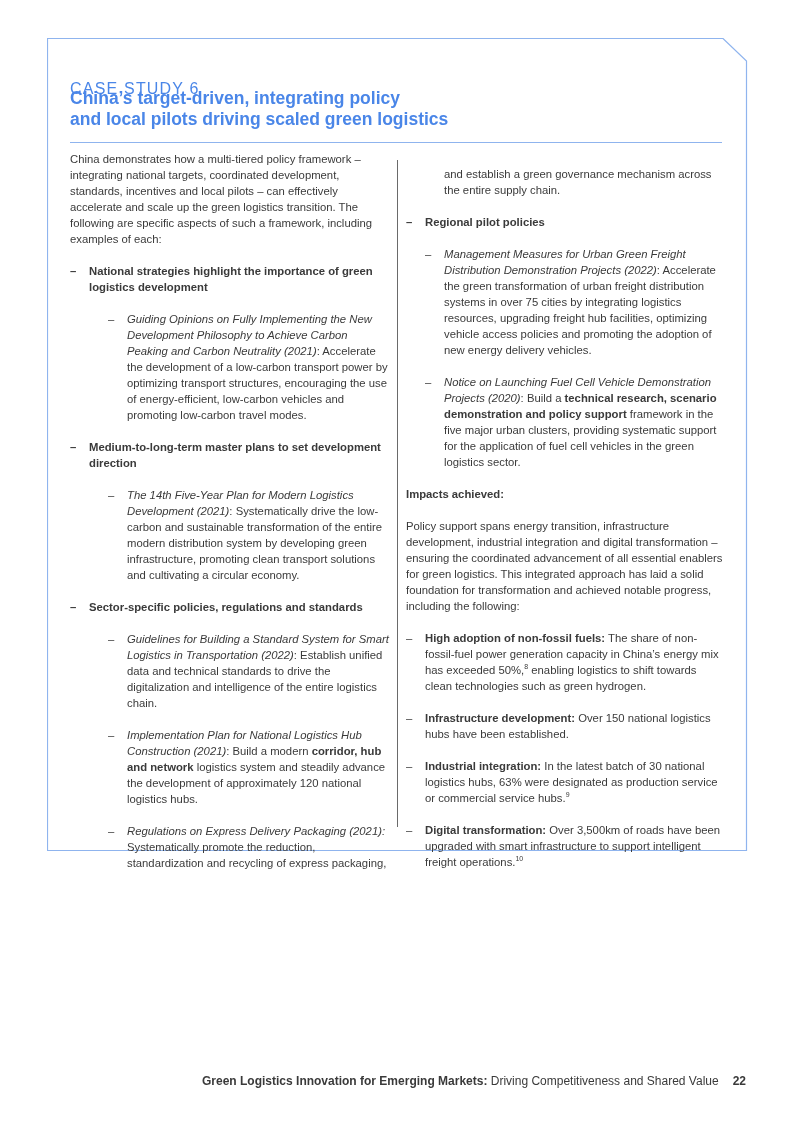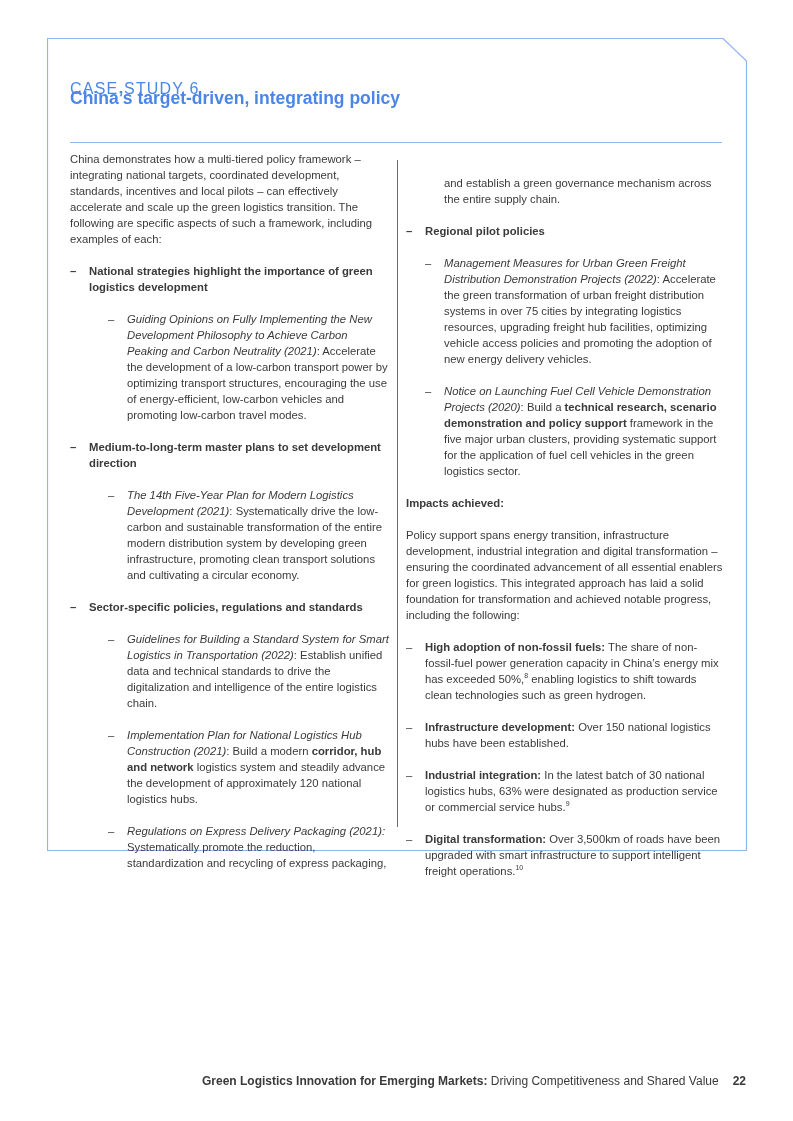--- a/index.html
+++ b/index.html
@@ -11,21 +11,21 @@
 
   .kicker { position: absolute; left: 70px; top: 80px; font-size: 16px; letter-spacing: 1.2px;
             color: #4a86e8; }
   .title { position: absolute; left: 70px; top: 88px; width: 420px; font-size: 17.5px; font-weight: bold;
            color: #4a86e8; line-height: 21px; }
   .rule { position: absolute; left: 70px; top: 142px; width: 652px; height: 1px; background: #8fb4ee; }
   .divider { position: absolute; left: 397px; top: 160px; width: 1px; height: 667px; background: #6a6a6a; }
 
   .col { position: absolute; font-size: 11.3px; line-height: 16px; }
   .col.left { left: 70px; top: 151px; width: 320px; }
-  .col.right { left: 406px; top: 175px; width: 320px; }
+  .col.right { left: 406px; top: 166px; width: 320px; }
 
   p { margin: 0 0 16px 0; }
   .lvl1 { position: relative; padding-left: 19px; margin: 0 0 16px 0; }
   .lvl2 { position: relative; padding-left: 19px; margin: 0 0 16px 38px; }
   .dash { position: absolute; left: 0; top: 0; }
   .lvl2 .dash { left: 0; }
   .b { font-weight: bold; }
   .i { font-style: italic; }
   .heading { font-weight: bold; margin-bottom: 16px; }
   sup { font-size: 7px; line-height: 0; vertical-align: 5px; }
@@ -39,20 +39,21 @@
 
 <div class="frame">
   <svg width="702" height="815" viewBox="0 0 702 815">
     <path d="M0.5 0.5 H676 L699.5 23 V812.5 H0.5 Z" fill="none" stroke="#8fb4ee" stroke-width="1.2"></path>
   </svg>
 </div>
 
 <div class="kicker">CASE STUDY 6</div>
 <div class="title">
   <div>China’s target-driven, integrating policy</div>
+  <div>and local pilots driving scaled green logistics</div>
 </div>
 <div class="rule"></div>
 <div class="divider"></div>
 
 <div class="col left">
   <p>China demonstrates how a multi-tiered policy framework – integrating national targets, coordinated development, standards, incentives and local pilots – can effectively accelerate and scale up the green logistics transition. The following are specific aspects of such a framework, including examples of each:</p>
 
   <div class="lvl1 b">
     <span class="dash">–</span>
     <span>National strategies highlight the importance of green logistics development</span>

